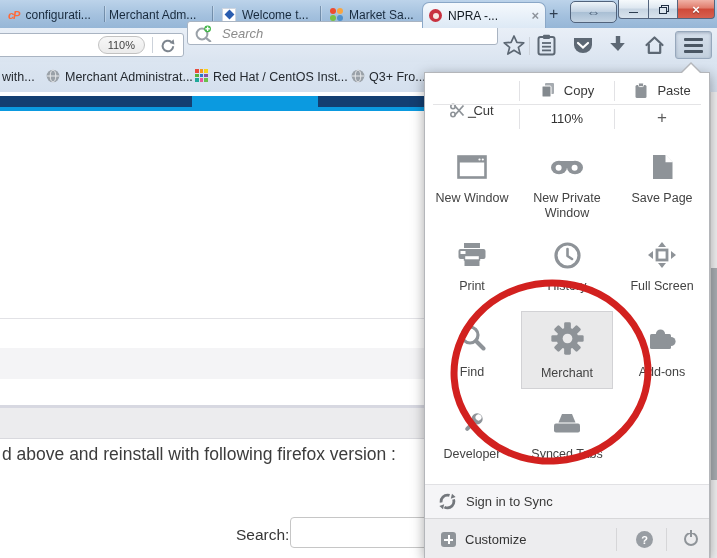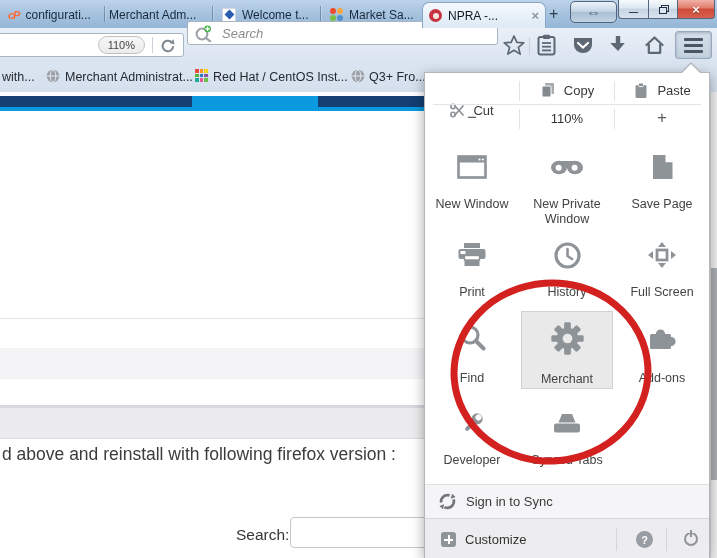--- a/index.html
+++ b/index.html
@@ -101,21 +101,21 @@
          border-left:10px solid transparent;border-right:10px solid transparent;border-bottom:10px solid #fff;}
   .edcell{position:absolute;top:4px;height:26px;width:94px;display:flex;align-items:center;
          justify-content:center;gap:8px;font-size:13px;color:#383838;}
   .pvsep{position:absolute;width:1px;background:#e2e2e5;}
   .phline{position:absolute;left:8px;width:268px;height:1px;background:#e4e4e6;}
   .zoomcell{position:absolute;top:32px;height:26px;width:94px;display:flex;align-items:center;
          justify-content:center;font-size:13px;color:#333;}
   .zoomsign{font-size:17px;color:#5c5c5c;}
   .gcell{position:absolute;width:92px;text-align:center;}
   .gicon{display:flex;align-items:center;justify-content:center;}
-  .glabel{font-size:12.5px;color:#434343;line-height:1.2;margin-top:8px;}
+  .glabel{font-size:12.5px;color:#434343;line-height:1.2;margin-top:2px;}
   .gcell.opt{background:#e9e9ea;border:1px solid #d2d2d5;box-sizing:border-box;}
   .signin{position:absolute;left:0;top:411px;width:100%;height:34px;background:#f5f5f7;
          border-top:1px solid #e1e1e4;display:flex;align-items:center;gap:10px;padding-left:14px;
          box-sizing:border-box;font-size:13px;color:#3a3a3a;}
   .pfooter{position:absolute;left:0;top:445px;width:100%;height:41px;background:#ededef;
          border-top:1px solid #d7d7d9;box-sizing:border-box;}
   .custicon{position:absolute;left:16px;top:13px;width:15px;height:15px;background:#8f9499;border-radius:3px;}
   .custicon i,.custicon b{position:absolute;background:#fff;display:block;}
   .custicon i{left:6.5px;top:3px;width:2px;height:9px;}
   .custicon b{left:3px;top:6.5px;width:9px;height:2px;}

